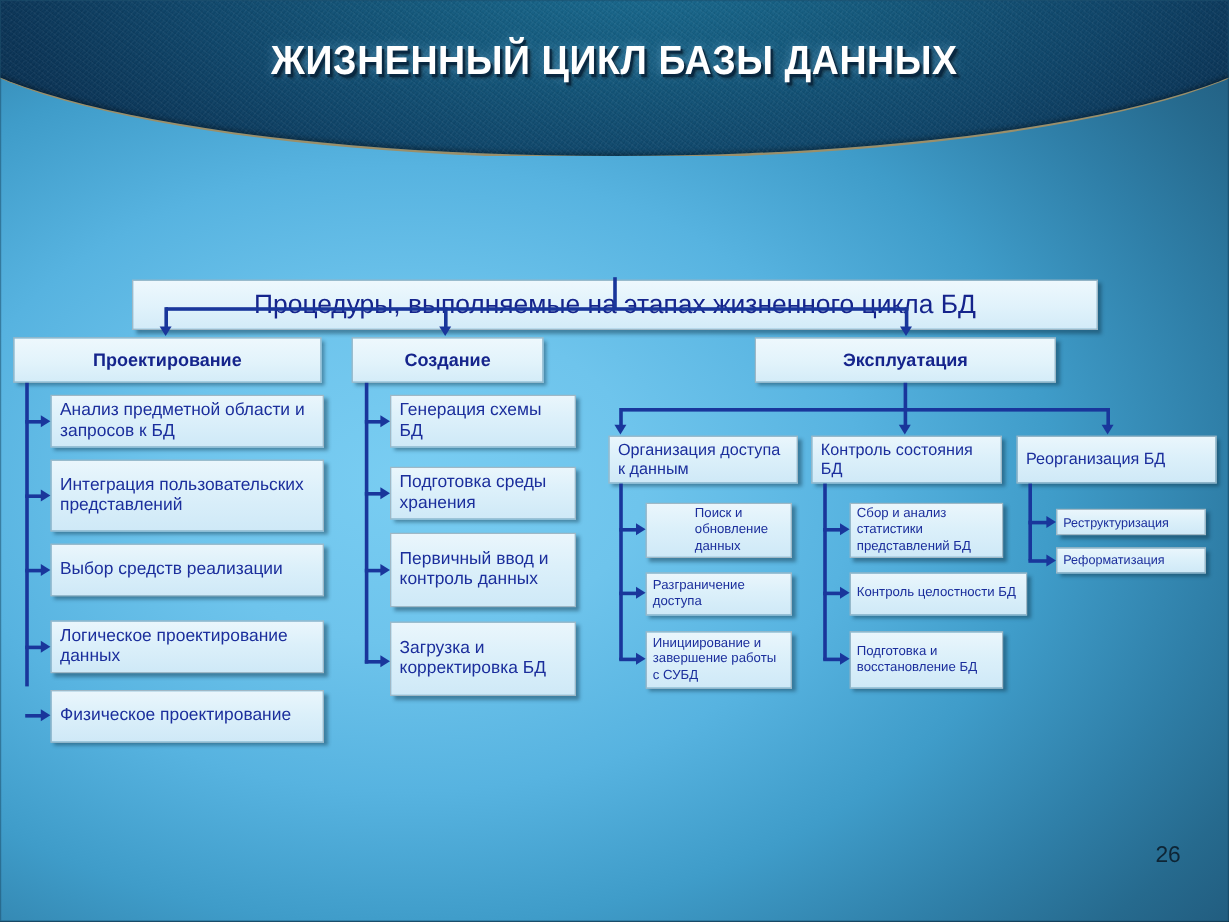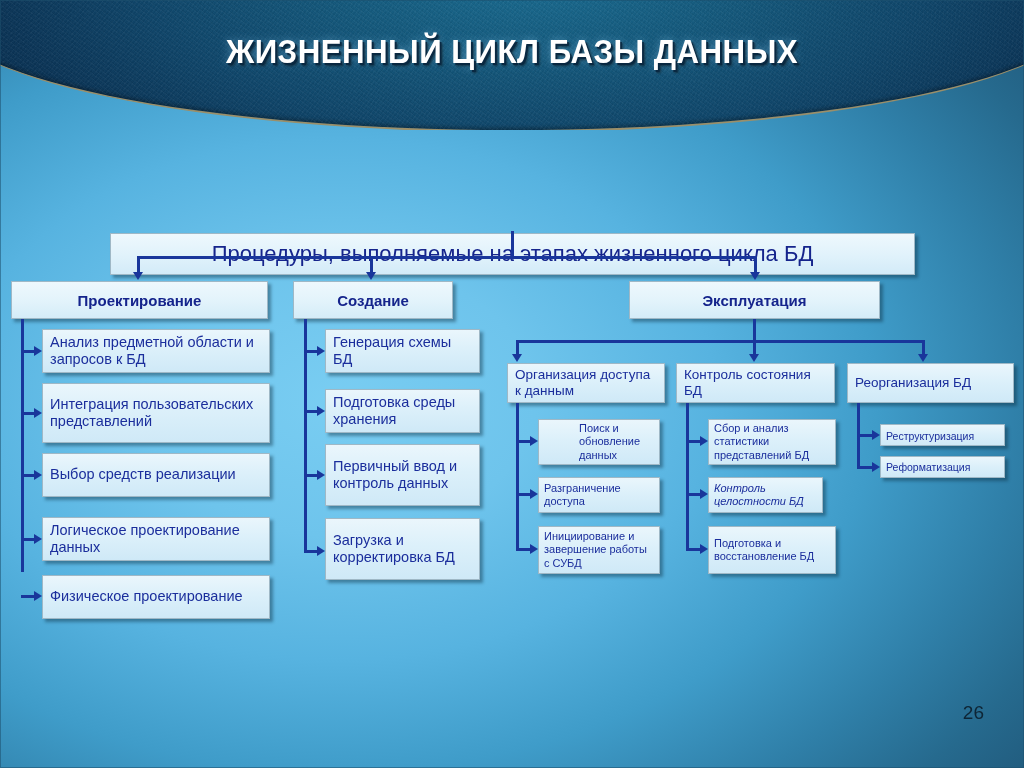--- a/index.html
+++ b/index.html
@@ -305,21 +305,21 @@
     <span>Контроль состояния БД</span>
   </div>
   <div class="ln ln-v" style="left:686px; top:403px; height:147px;"></div>
 
   <div class="box box-leaf" style="left:708px; top:419px; width:128px; height:46px;">
     <span>Сбор и анализ статистики представлений БД</span>
   </div>
   <div class="ln ln-h" style="left:686px; top:440px; width:15px;"></div>
   <div class="arrow-r" style="left:700px; top:436px;"></div>
 
-  <div class="box box-leaf" style="left:708px; top:477px; width:115px; height:36px;font-style:italic;">
+  <div class="box box-leaf" style="left:708px; top:477px; width:148px; height:36px;">
     <span>Контроль целостности БД</span>
   </div>
   <div class="ln ln-h" style="left:686px; top:493px; width:15px;"></div>
   <div class="arrow-r" style="left:700px; top:489px;"></div>
 
   <div class="box box-leaf" style="left:708px; top:526px; width:128px; height:48px;">
     <span>Подготовка и восстановление БД</span>
   </div>
   <div class="ln ln-h" style="left:686px; top:548px; width:15px;"></div>
   <div class="arrow-r" style="left:700px; top:544px;"></div>

